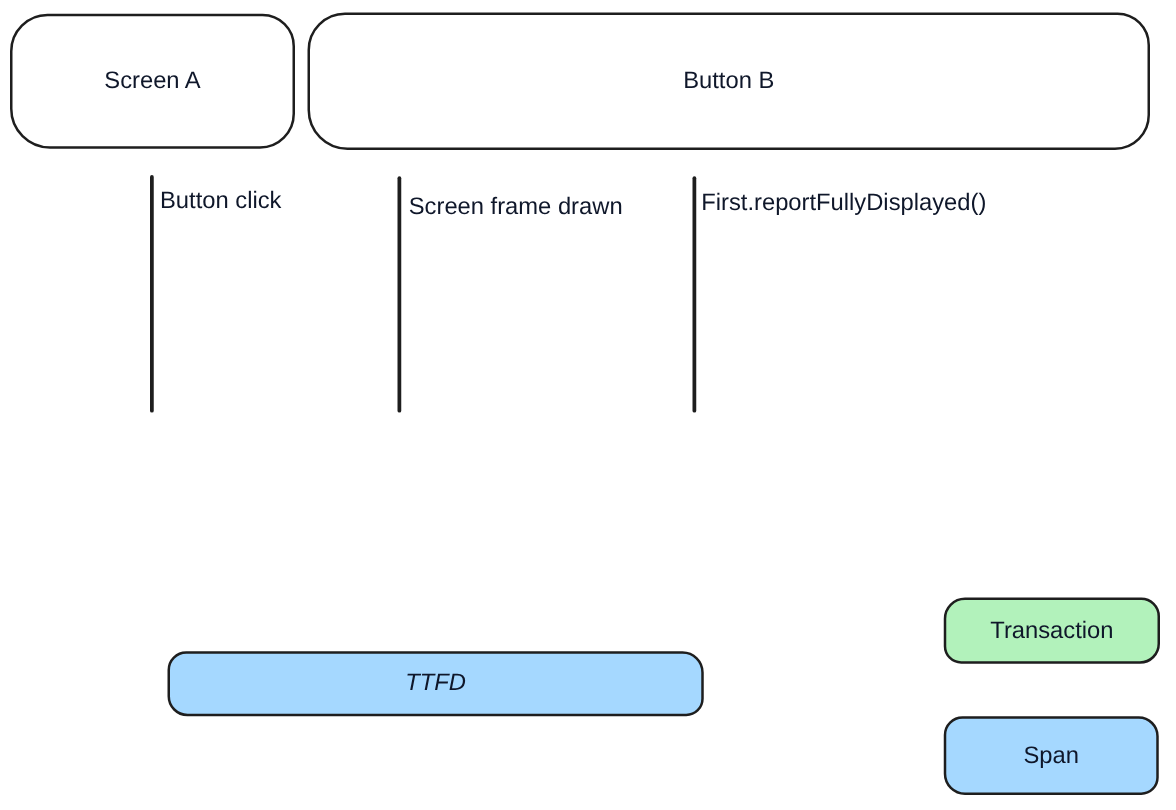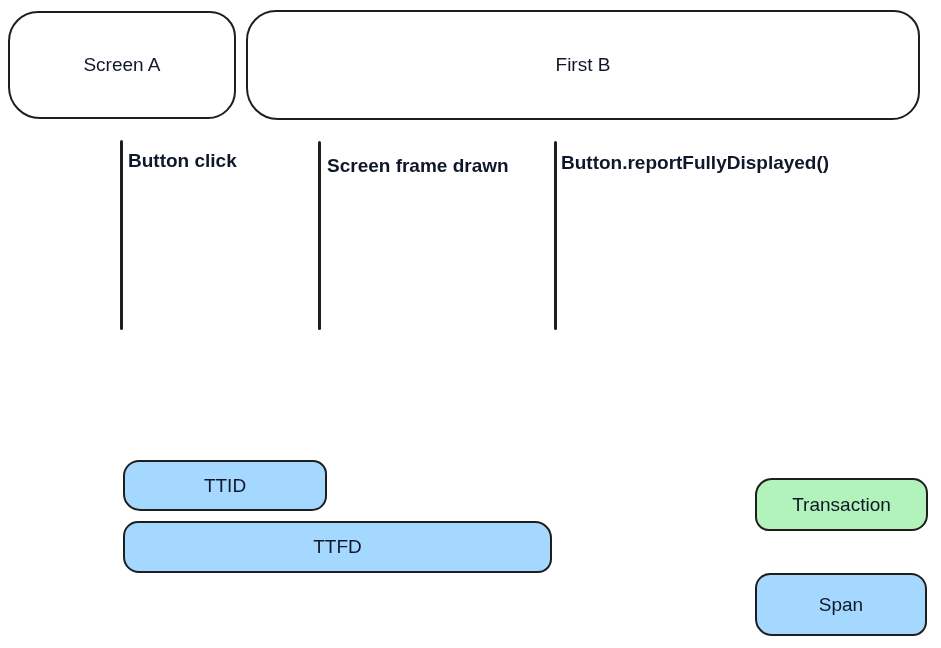--- a/index.html
+++ b/index.html
@@ -39,68 +39,64 @@
     border-radius: 2px;
   }
   .line-1 { left: 120px; top: 140px; height: 190px; }
   .line-2 { left: 318px; top: 141px; height: 189px; }
   .line-3 { left: 554px; top: 141px; height: 189px; }
 
   .marker-label {
     position: absolute;
     font-size: 19px;
     white-space: nowrap;
-    font-weight: bold;
   }
   .label-1 { left: 128px; top: 150px; }
   .label-2 { left: 327px; top: 155px; }
   .label-3 { left: 561px; top: 152px; }
 
   .bar {
     position: absolute;
     border: 2.5px solid #1e1e1e;
     display: flex;
     align-items: center;
     justify-content: center;
     font-size: 19px;
     box-sizing: border-box;
   }
   .bar-transaction { background: #b2f2bb; }
   .bar-span        { background: #a5d8ff; }
 
   .ui-load { left: 123px; top: 338px; width: 431px; height: 110px; border-radius: 32px 28px 30px 26px; }
   .ttid    { left: 123px; top: 460px; width: 204px; height: 51px;  border-radius: 16px 14px 15px 17px; }
-  .ttfd    { left: 123px; top: 521px; width: 429px; height: 52px;  border-radius: 15px 17px 14px 16px; }
+  .ttfd    { left: 134px; top: 521px; width: 429px; height: 52px;  border-radius: 15px 17px 14px 16px; font-style: italic; }
 
   .legend-transaction { left: 755px; top: 478px; width: 173px; height: 53px; border-radius: 17px 15px 16px 14px; }
   .legend-span        { left: 755px; top: 573px; width: 172px; height: 63px; border-radius: 15px 16px 14px 17px; text-align: right; }
 </style>
 </head>
 <body>
 
 <div class="canvas">
 
   <div class="box screen screen-a">
     <span>Screen A</span>
   </div>
   <div class="box screen screen-b">
-    <span>First B</span>
+    <span>Button B</span>
   </div>
 
   <div class="marker-line line-1"></div>
   <div class="marker-line line-2"></div>
   <div class="marker-line line-3"></div>
 
   <div class="marker-label label-1">Button click</div>
   <div class="marker-label label-2">Screen frame drawn</div>
-  <div class="marker-label label-3">Button.reportFullyDisplayed()</div>
+  <div class="marker-label label-3">First.reportFullyDisplayed()</div>
 
-  <div class="bar bar-span ttid">
-    <span>TTID</span>
-  </div>
   <div class="bar bar-span ttfd">
     <span>TTFD</span>
   </div>
 
   <div class="bar bar-transaction legend-transaction">
     <span>Transaction</span>
   </div>
   <div class="bar bar-span legend-span">
     <span>Span</span>
   </div>

